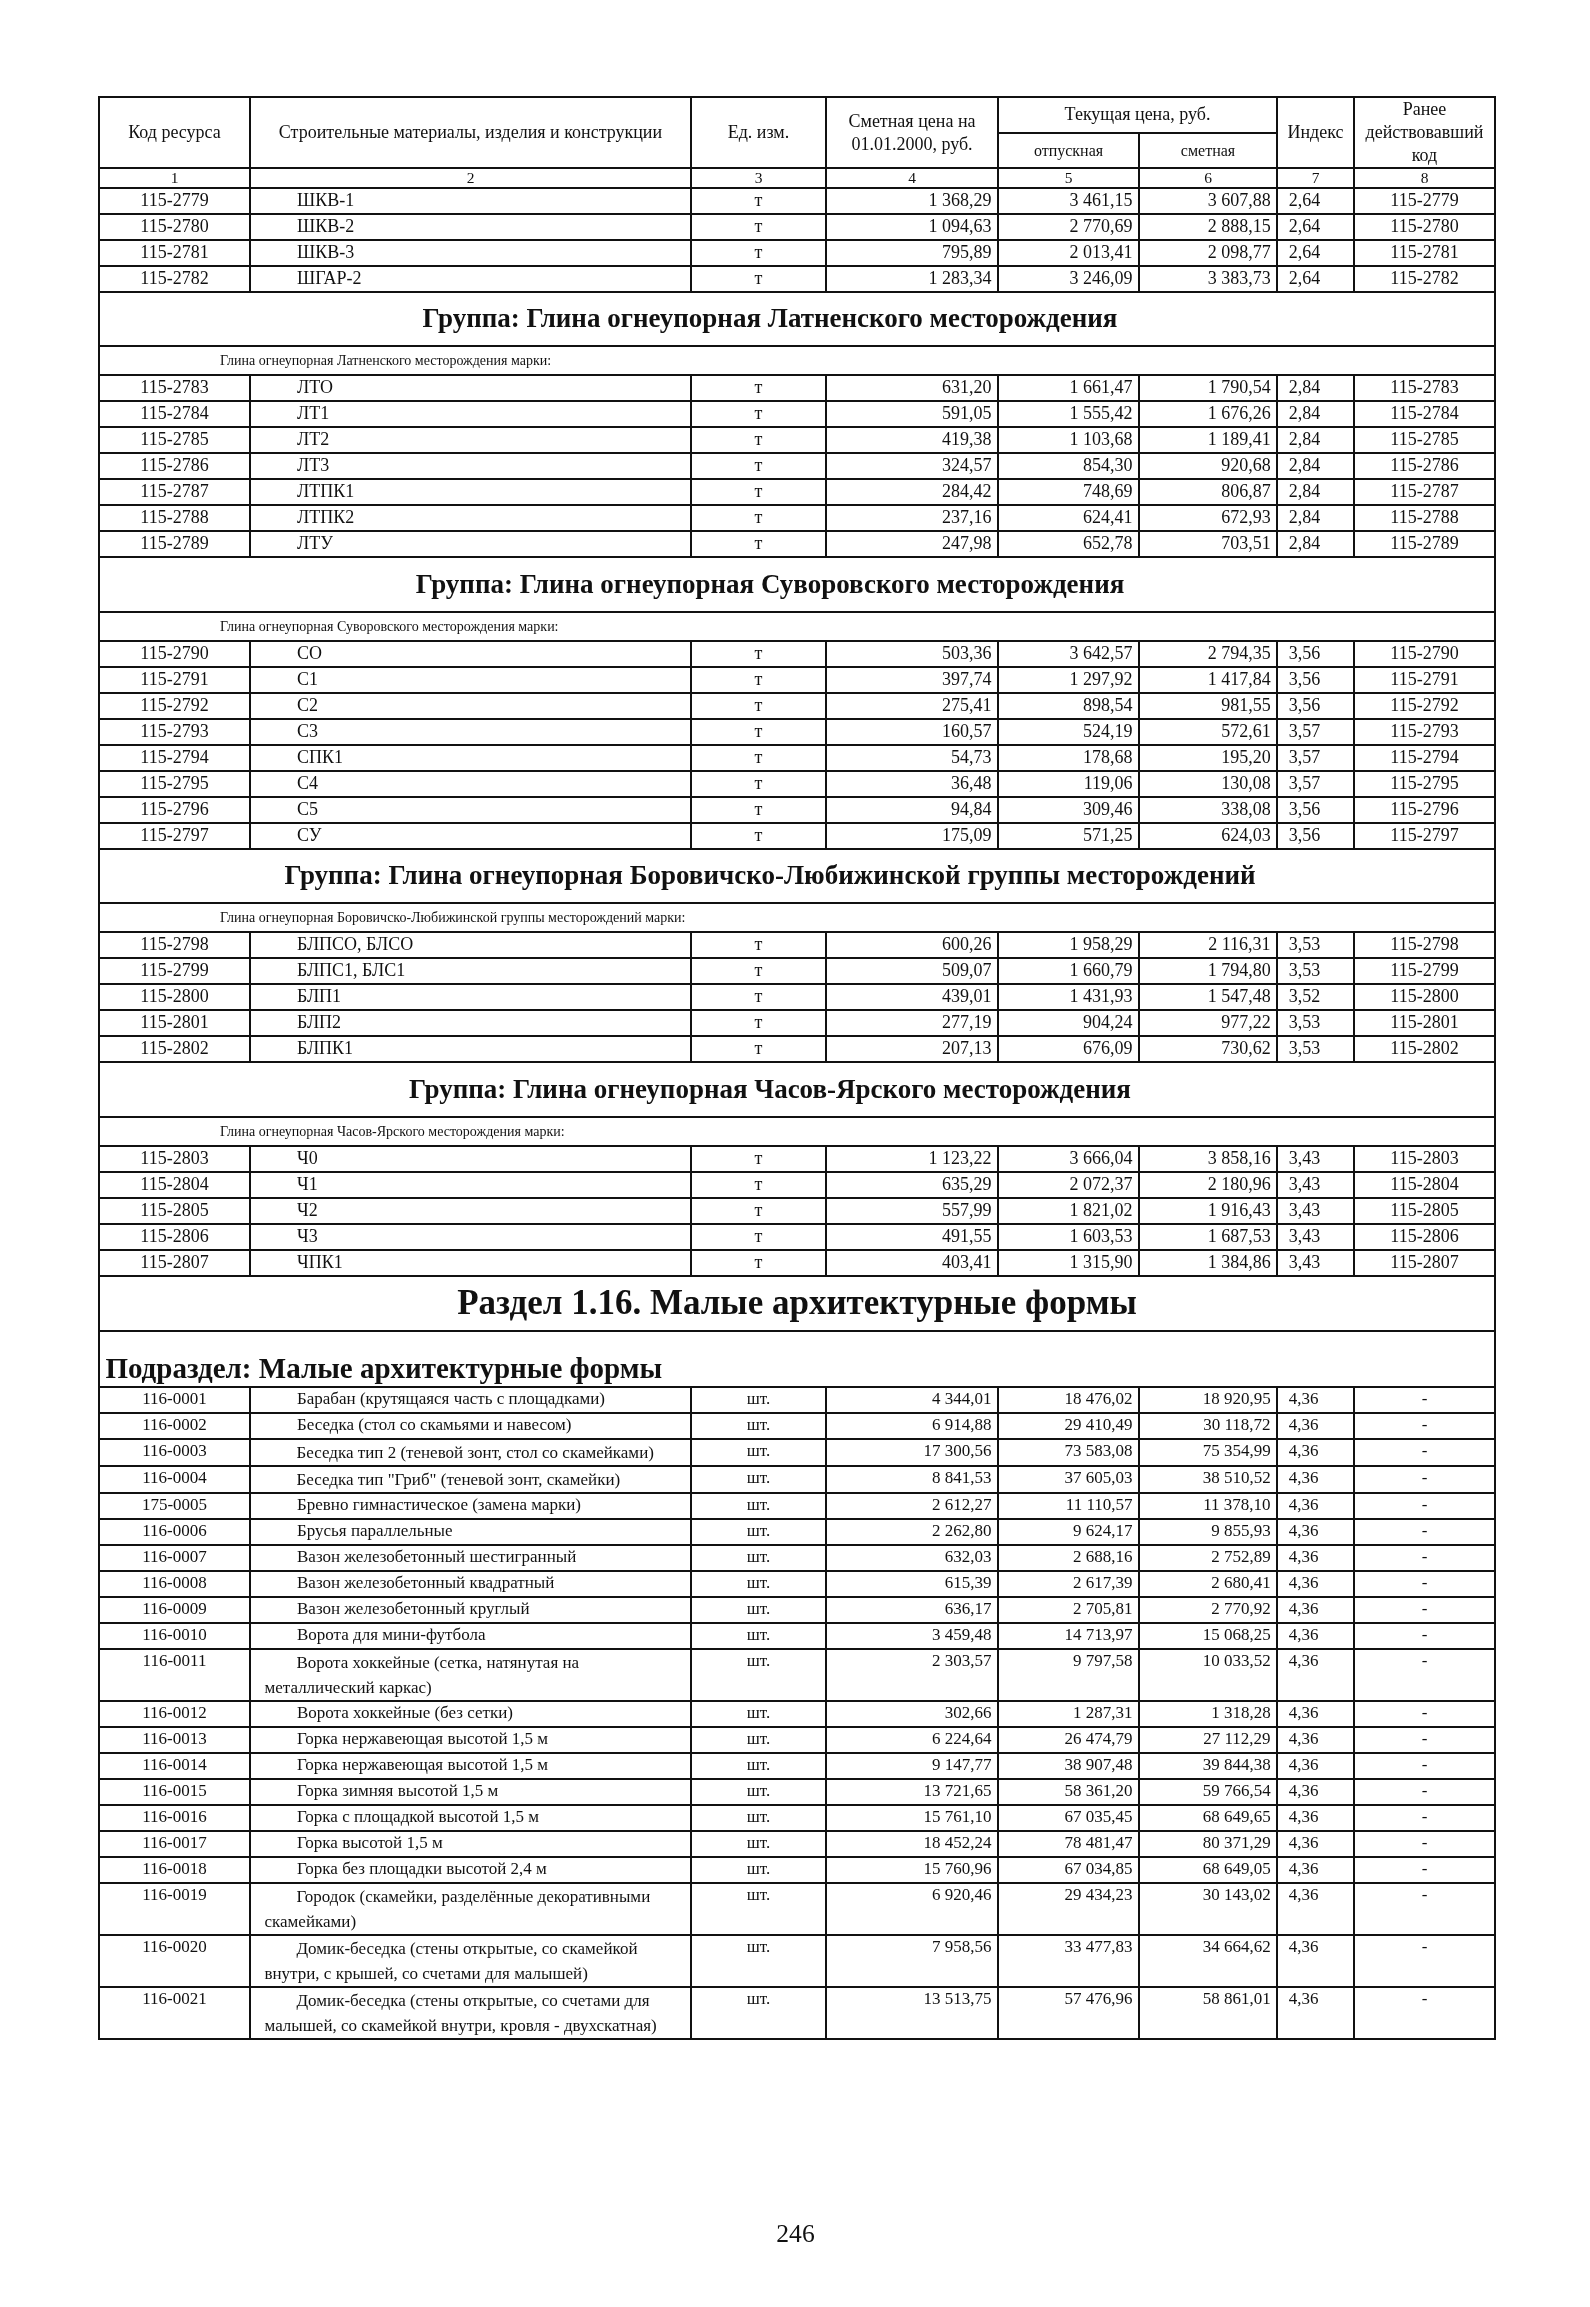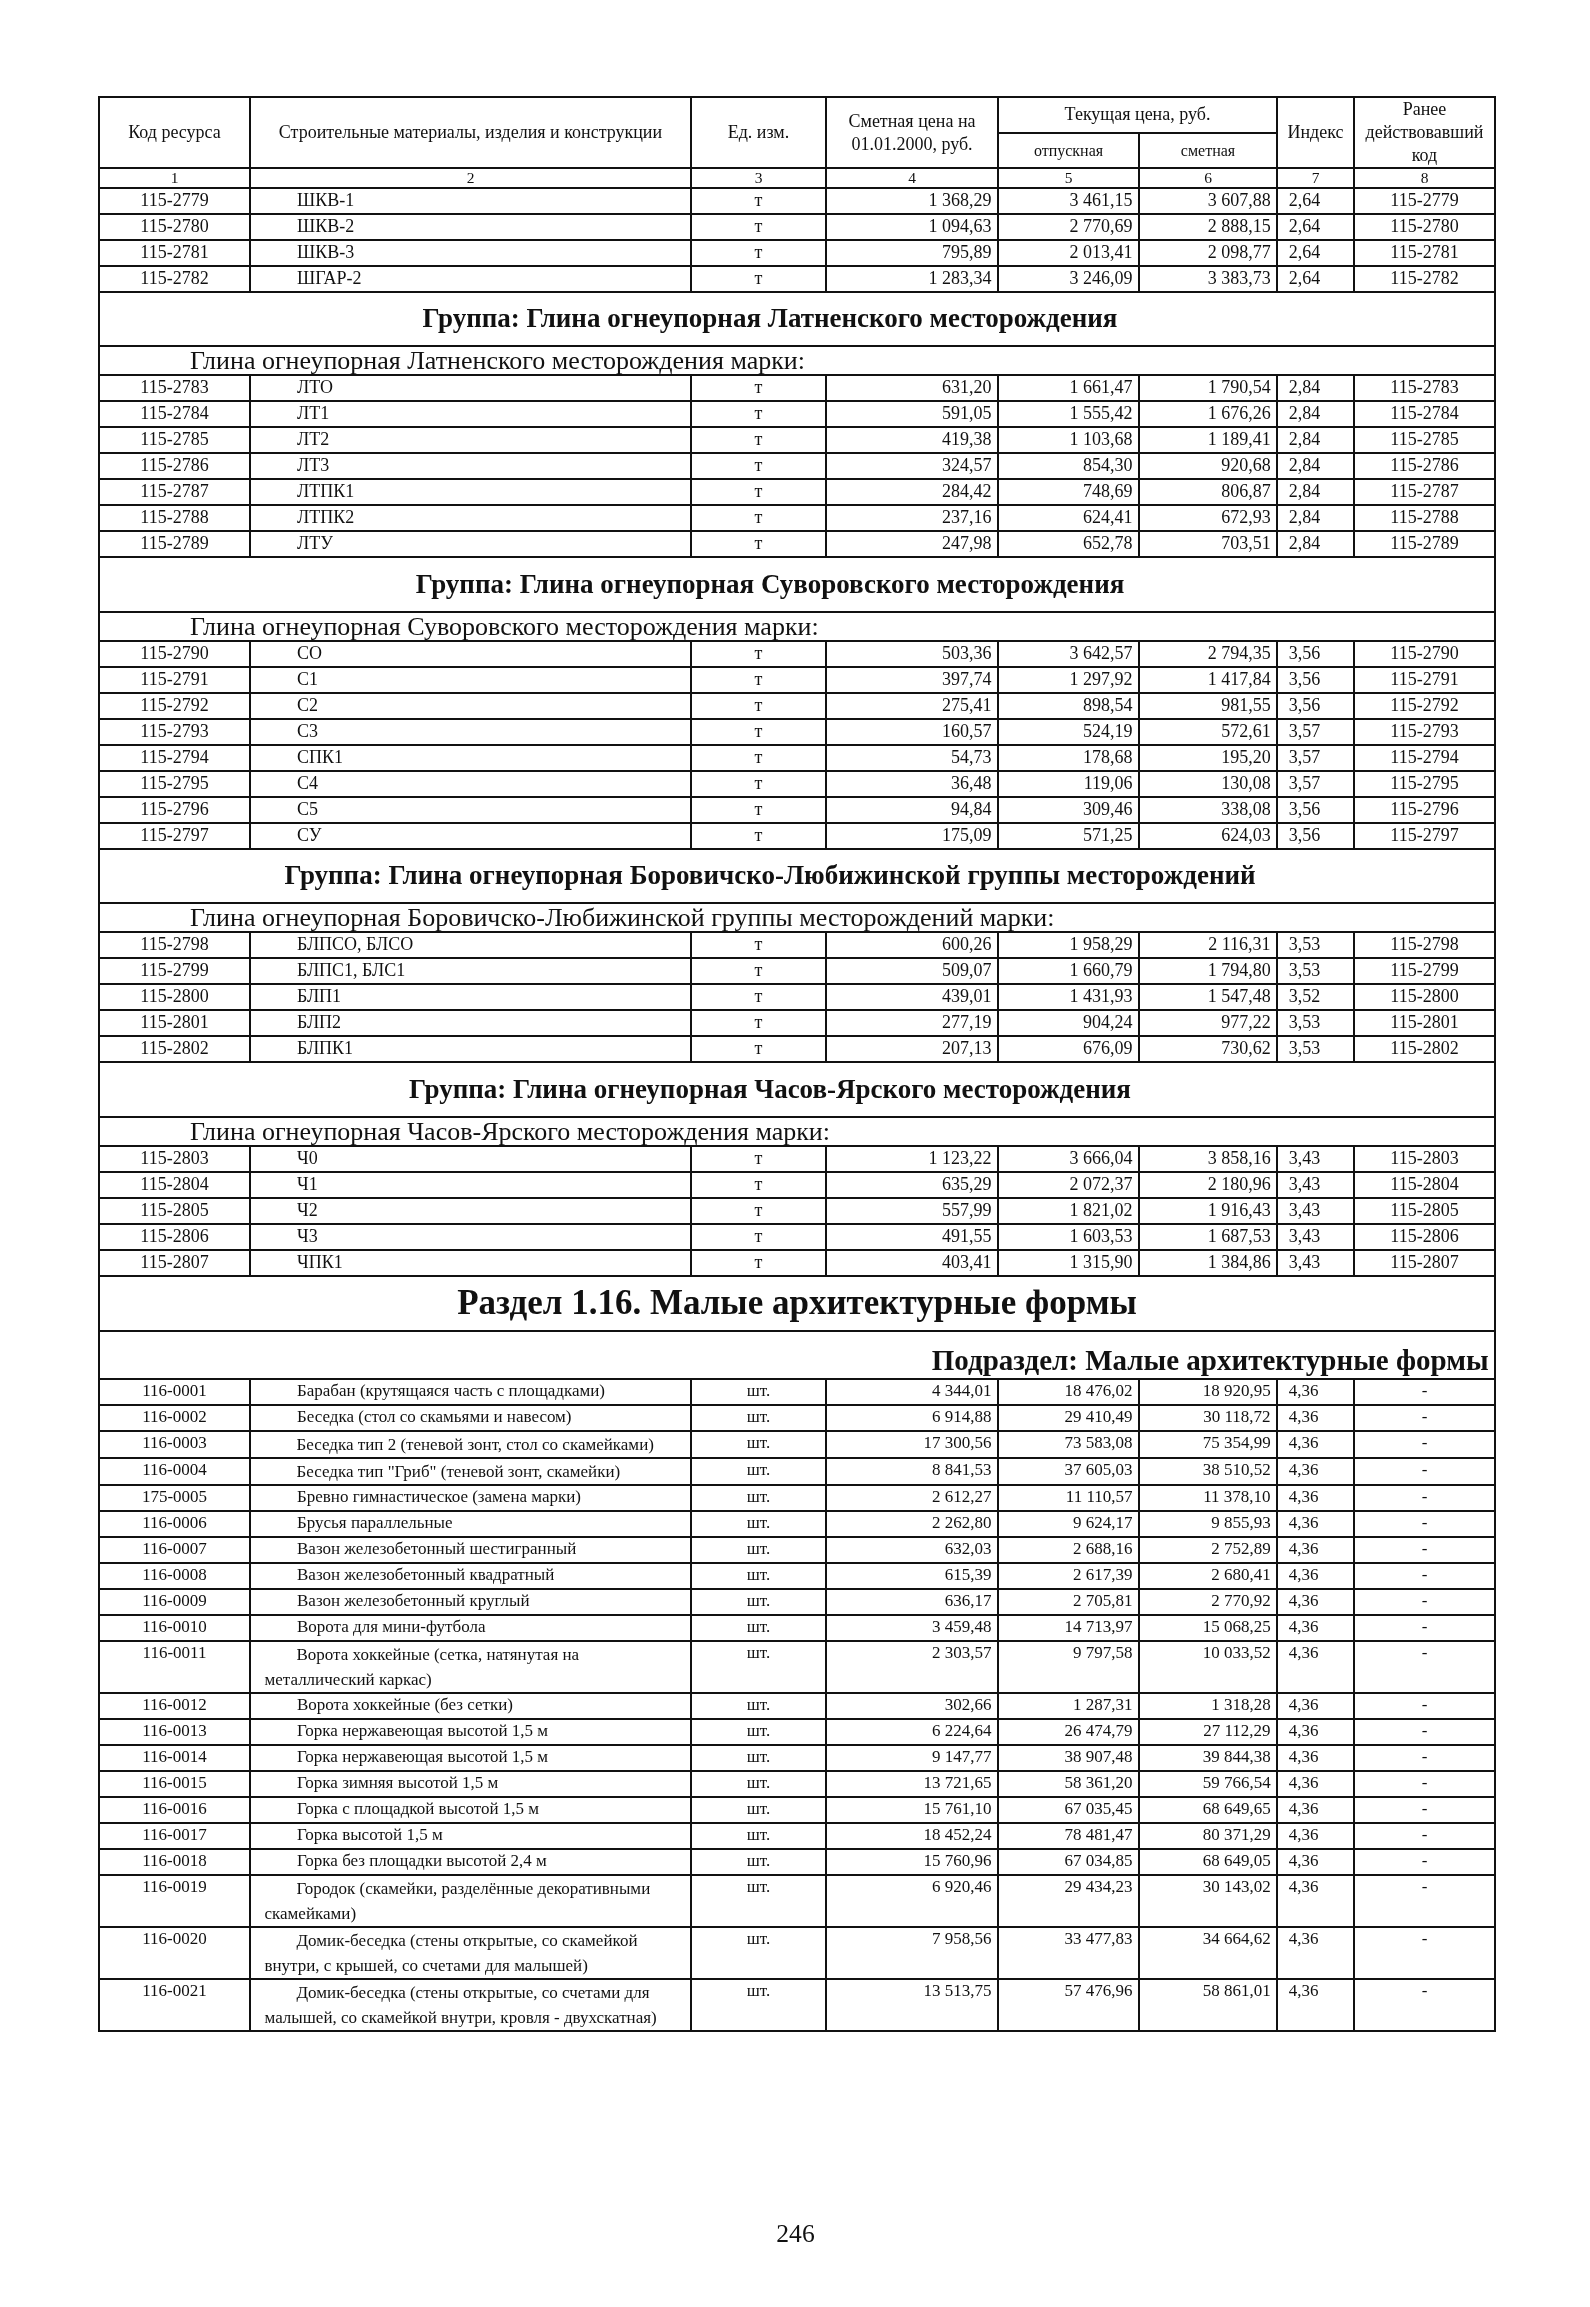--- a/index.html
+++ b/index.html
@@ -27,29 +27,29 @@
   #sheet td.c-idx { text-align: left; padding-left: 10.8px; }
   #sheet td.c-prev { text-align: center; }
   #sheet tr.item td { height: 24px; }
   #sheet tr.item.small td { font-size: 17px; }
   #sheet tr.group td {
     text-align: center; font-weight: bold; font-size: 27px; line-height: 32px;
     padding-top: 9.4px; padding-bottom: 4px; height: 39px;
   }
   #sheet tr.group td .g-text { position: relative; left: -27px; }
   #sheet tr.subgroup td {
-    font-size: 26px; line-height: 27px; padding-left: 90px; height: 27px;
+    font-size: 14px; line-height: 27px; padding-left: 120px; height: 27px;
   }
   #sheet tr.section td {
     text-align: center; font-weight: bold; font-size: 35px; line-height: 42px;
     padding-top: 5.4px; padding-bottom: 4px; height: 44px;
   }
   #sheet tr.subsection td {
-    text-align: right; font-weight: bold; font-size: 29px; line-height: 36px;
-    padding-top: 10px; height: 35px;
+    text-align: left; font-weight: bold; font-size: 29px; line-height: 36px;
+    padding-top: 18px; height: 35px;
   }
   #page-number {
     position: absolute; left: 0; width: 1591px; top: 2219px;
     text-align: center; font-size: 25.6px;
   }
 </style>
 </head>
 <body>
 
 <table id="sheet">

